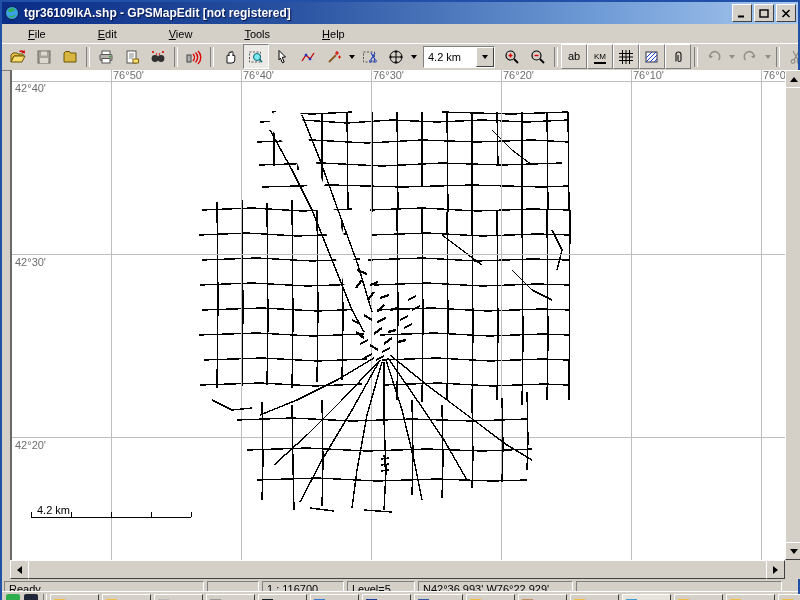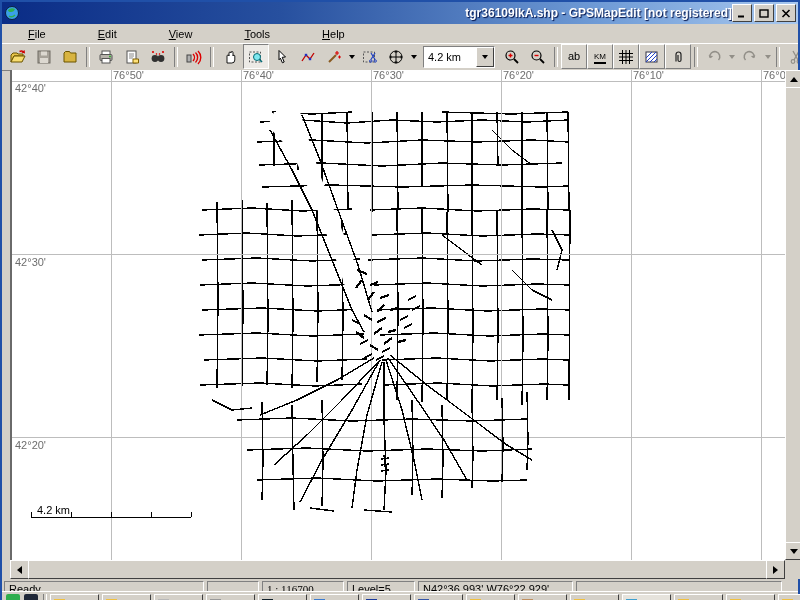--- a/index.html
+++ b/index.html
@@ -5,21 +5,21 @@
   html,body{margin:0;padding:0;}
   body{width:800px;height:600px;overflow:hidden;position:relative;background:#d4d0c8;
        font-family:"Liberation Sans",sans-serif;font-size:11px;}
   .window{position:absolute;inset:0;border-left:2px solid #2050a8;border-right:2px solid #2050a8;
           border-top:2px solid #2050a8;background:#d4d0c8;}
   
   .titlebar{position:absolute;left:0;top:0;right:0;height:22px;
             background:linear-gradient(90deg,#0a2c86 0%,#27509f 35%,#6f9bd6 75%,#a8c8ef 100%);
             display:flex;align-items:center;padding:0 2px;color:#fff;}
   .titlebar .ttext{font-weight:bold;font-size:12px;margin-left:4px;white-space:nowrap;
-                   text-shadow:1px 1px 1px #00124a;flex:1;text-align:right;}
+                   text-shadow:1px 1px 1px #00124a;flex:1;}
   .app-icon{width:16px;height:16px;display:inline-block;}
   .win-btns{display:flex;gap:2px;}
   .wbtn{width:18px;height:16px;background:#d4d0c8;border:1px solid;
         border-color:#fff #404040 #404040 #fff;display:flex;align-items:center;justify-content:center;}
   
   .menubar{position:absolute;left:0;top:22px;right:0;height:19px;background:#d4d0c8;
            display:flex;align-items:center;border-bottom:1px solid #fff;}
   .menu-item{padding:2px 26px;color:#000;}
   .menu-item u{text-decoration:underline;}
   
@@ -451,21 +451,21 @@
     <div class="sbtn" style="left:756px;top:0;width:17px;height:17px;">
         <span class="tri-rt"></span>
       </div>
   </div>
 
   <div class="corner"></div>
 
   <div class="statusbar" id="statusbar">
       <span class="spanel" style="width: 200px; text-decoration: underline;">Ready...</span>
       <span class="spanel" style="width: 52px;"></span>
-      <span class="spanel" style="width: 82px; font-family: Liberation Serif, serif;">1 : 116700</span>
+      <span class="spanel" style="width: 82px;">1 : 116700</span>
       <span class="spanel" style="width: 68px;">Level=5</span>
       <span class="spanel" style="width: 155px;">N42°36.993' W76°22.929'</span>
       <span class="spanel" style="width: 206px;"></span>
     </div>
 
   <div class="taskbar" id="taskbar">
       <span class="qicon" style="background: rgb(47, 174, 78);"></span>
       <span class="qicon" style="background: rgb(32, 40, 56);"></span>
       <span class="tksep"></span>
       <span class="tkbtn">

